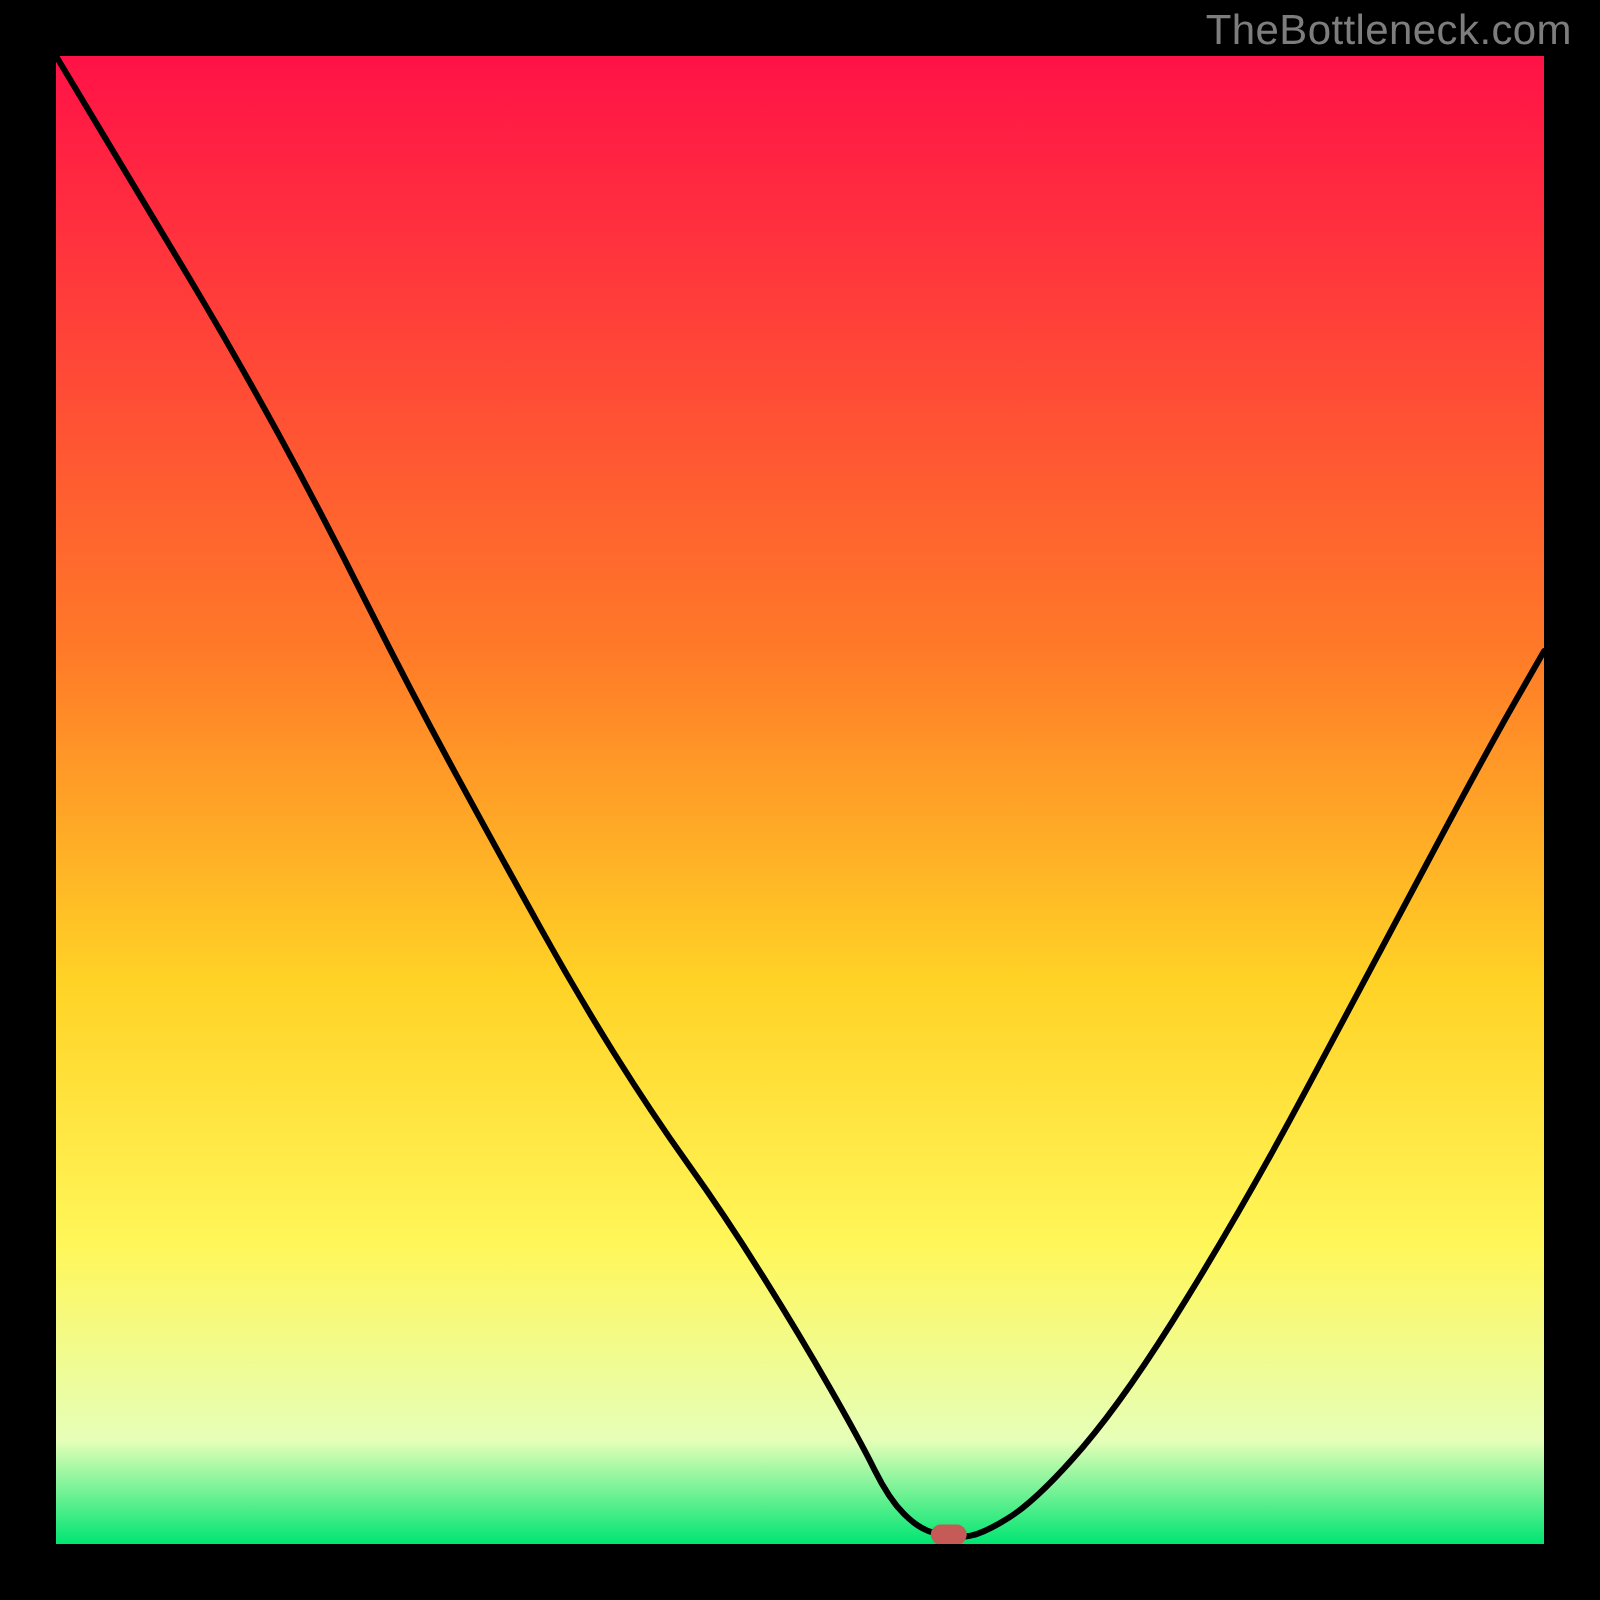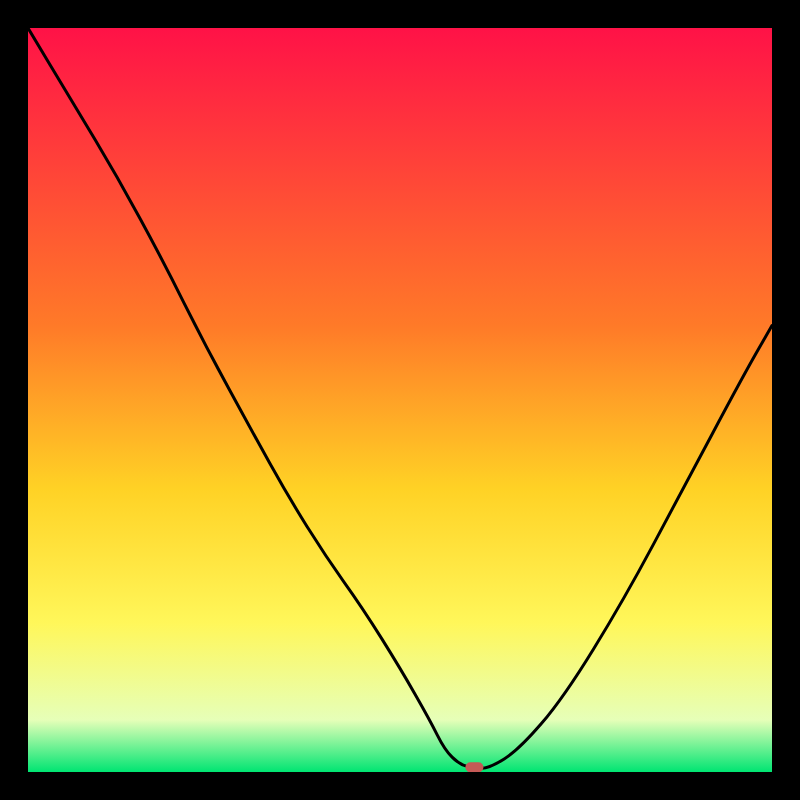--- a/index.html
+++ b/index.html
@@ -52,13 +52,14 @@
           <stop id="g3" offset="80%" stop-color="#fff75a"></stop>
           <stop id="g4" offset="93%" stop-color="#e6ffb8"></stop>
           <stop id="g5" offset="100%" stop-color="#00e572"></stop>
         </linearGradient>
       </defs>
       <rect x="0" y="0" width="744" height="744" fill="url(#bg-grad)"></rect>
       <path id="curve-path" d="M 0.0 0.0 Q 0.0 0.0 22.3 37.2 Q 44.6 74.4 67.0 111.6 Q 89.3 148.8 111.6 189.7 Q 133.9 230.6 156.2 275.3 Q 178.6 319.9 200.9 360.8 Q 223.2 401.8 241.8 435.2 Q 260.4 468.7 279.0 498.5 Q 297.6 528.2 316.2 554.3 Q 334.8 580.3 353.4 610.1 Q 372.0 639.8 386.9 665.9 Q 401.8 691.9 409.2 706.8 Q 416.6 721.7 424.1 729.1 Q 431.5 736.6 439.0 738.4 Q 446.4 740.3 453.8 740.3 Q 461.3 740.3 476.2 731.0 Q 491.0 721.7 513.4 695.6 Q 535.7 669.6 565.4 621.2 Q 595.2 572.9 625.0 517.1 Q 654.7 461.3 684.5 405.5 Q 714.2 349.7 729.1 323.6 T 744.0 297.6" fill="none" stroke="#000" stroke-width="3" stroke-linejoin="round" stroke-linecap="round"></path>
       <rect id="marker" x="437.4" y="734.3" width="18" height="10" rx="5" ry="5" fill="#c55a56"></rect>
     </svg>
   </div>
+  <div class="watermark">TheBottleneck.com</div>
 </div>
 
 </body></html>

